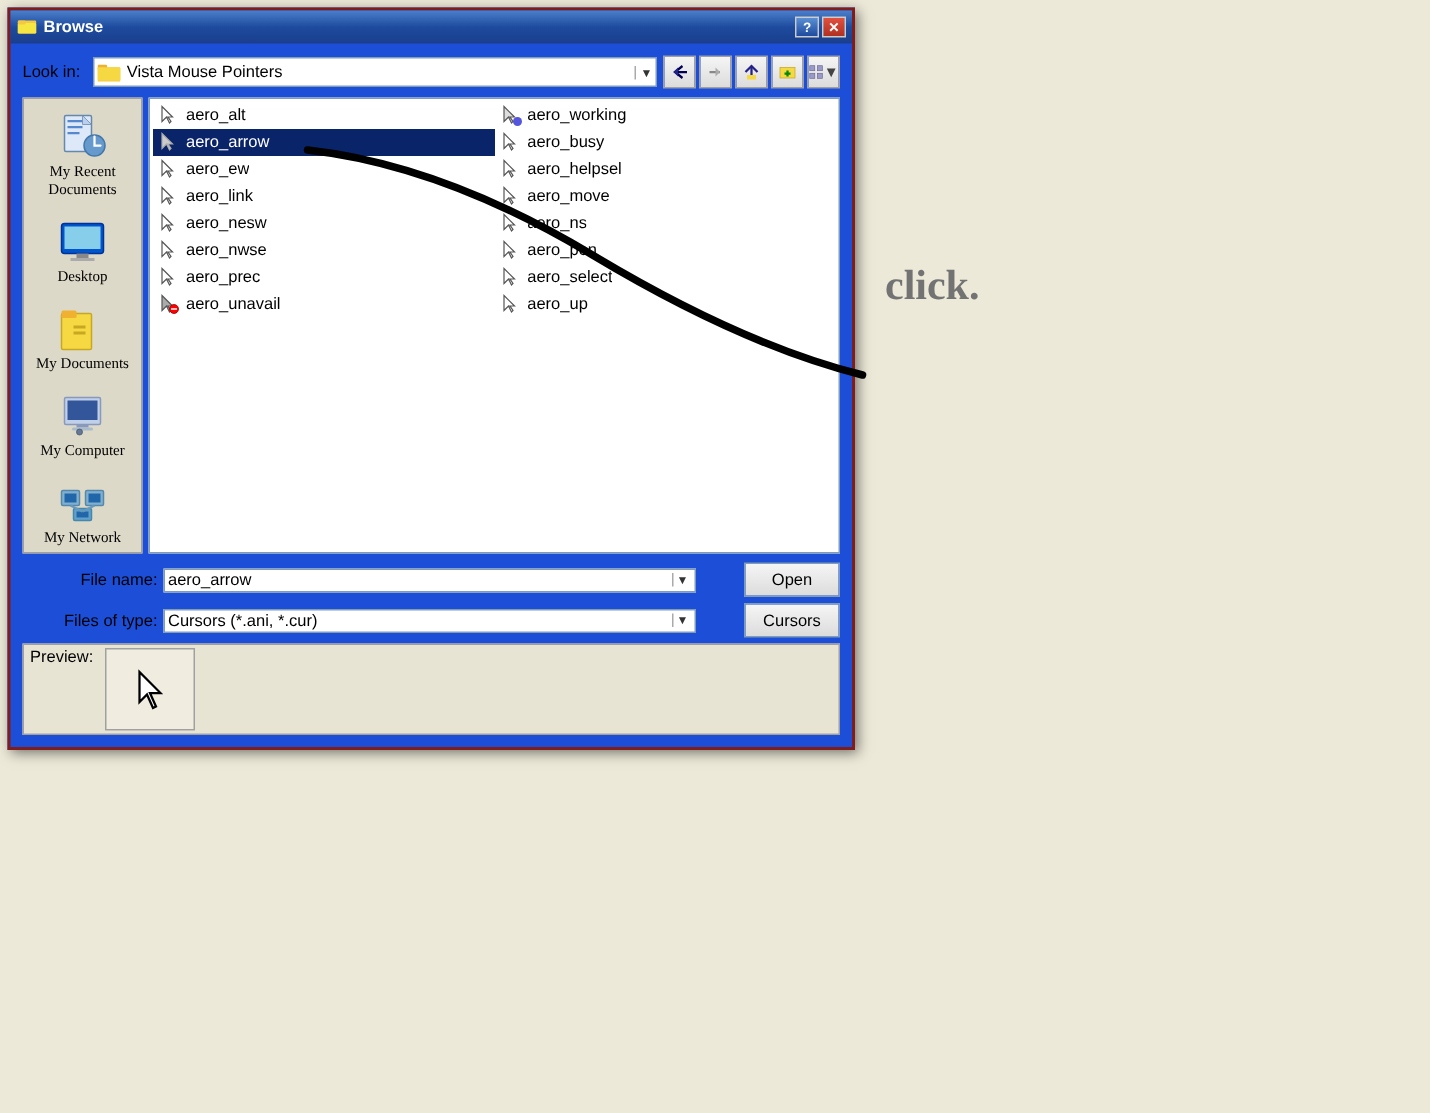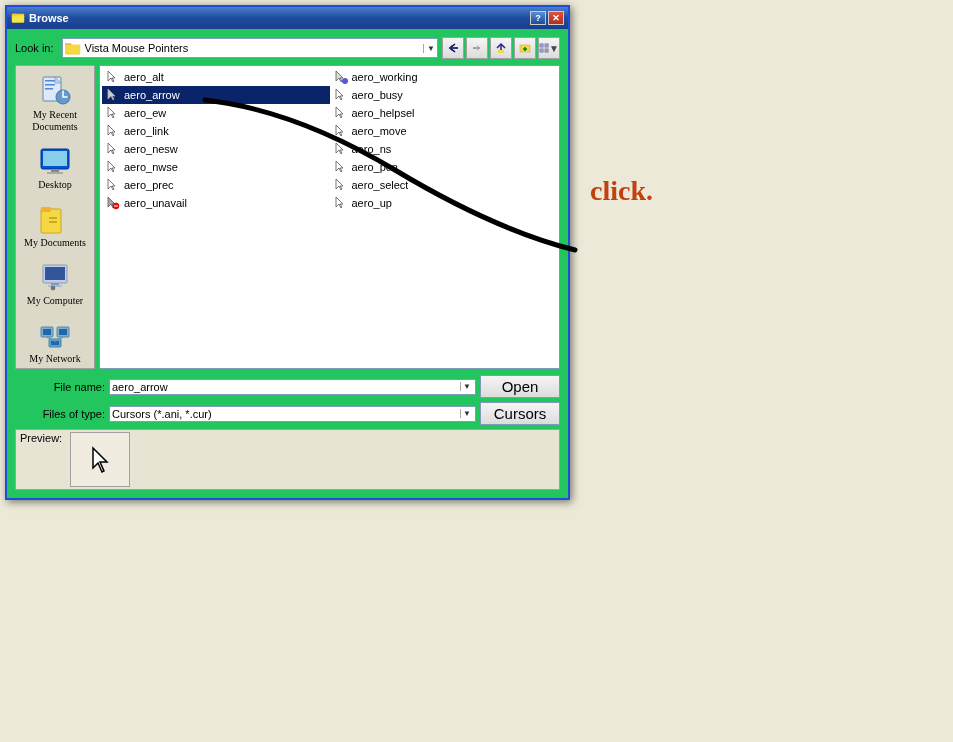--- a/index.html
+++ b/index.html
@@ -8,22 +8,22 @@
       font-family: 'Tahoma', 'Arial', sans-serif;
       font-size: 11px;
     }
 
     .dialog-window {
       position: absolute;
       top: 5px;
       left: 5px;
       width: 565px;
       height: 495px;
-      border: 2px solid #1d4ed8;
-      background: #22c55e;
+      border: 2px solid #7f1d1d;
+      background: #1d4ed8;
       box-shadow: 2px 2px 8px rgba(0,0,0,0.5);
     }
 
     .title-bar {
       background: linear-gradient(to bottom, #4a7fcb 0%, #1e4b9e 50%, #1a3e8c 100%);
       height: 22px;
       display: flex;
       align-items: center;
       justify-content: space-between;
       padding: 0 4px;
@@ -253,27 +253,28 @@
 
     .form-input .combo-arrow {
       font-size: 8px;
       color: #333;
       border-left: 1px solid #aaa;
       padding: 0 2px;
       cursor: pointer;
     }
 
     .form-btn {
-      width: 80px;
+      width: 64px;
       height: 23px;
       border: 1px solid #7f9db9;
       background: linear-gradient(to bottom, #f5f5f5, #dcdcdc);
       cursor: pointer;
-      font-size: 15px;
+      font-size: 11px;
       font-family: 'Tahoma', 'Arial', sans-serif;
+      margin-left: 28px;
     }
 
     .preview-area {
       display: flex;
       align-items: flex-start;
       margin-top: 4px;
       border: 1px solid #a0a0a0;
       background: #e8e4d4;
       padding: 2px 4px;
       min-height: 60px;
@@ -305,21 +306,21 @@
       pointer-events: none;
     }
 
     .click-text {
       position: absolute;
       top: 175px;
       left: 590px;
       font-family: 'Comic Sans MS', cursive;
       font-size: 28px;
       font-weight: bold;
-      color: #c2410c;
+      color: #737373;
       transform: rotate(0deg);
     }
   </style>
 </head>
 <body>
 
 <div class="dialog-window">
 
   <div class="title-bar">
     <div class="title-bar-left">

